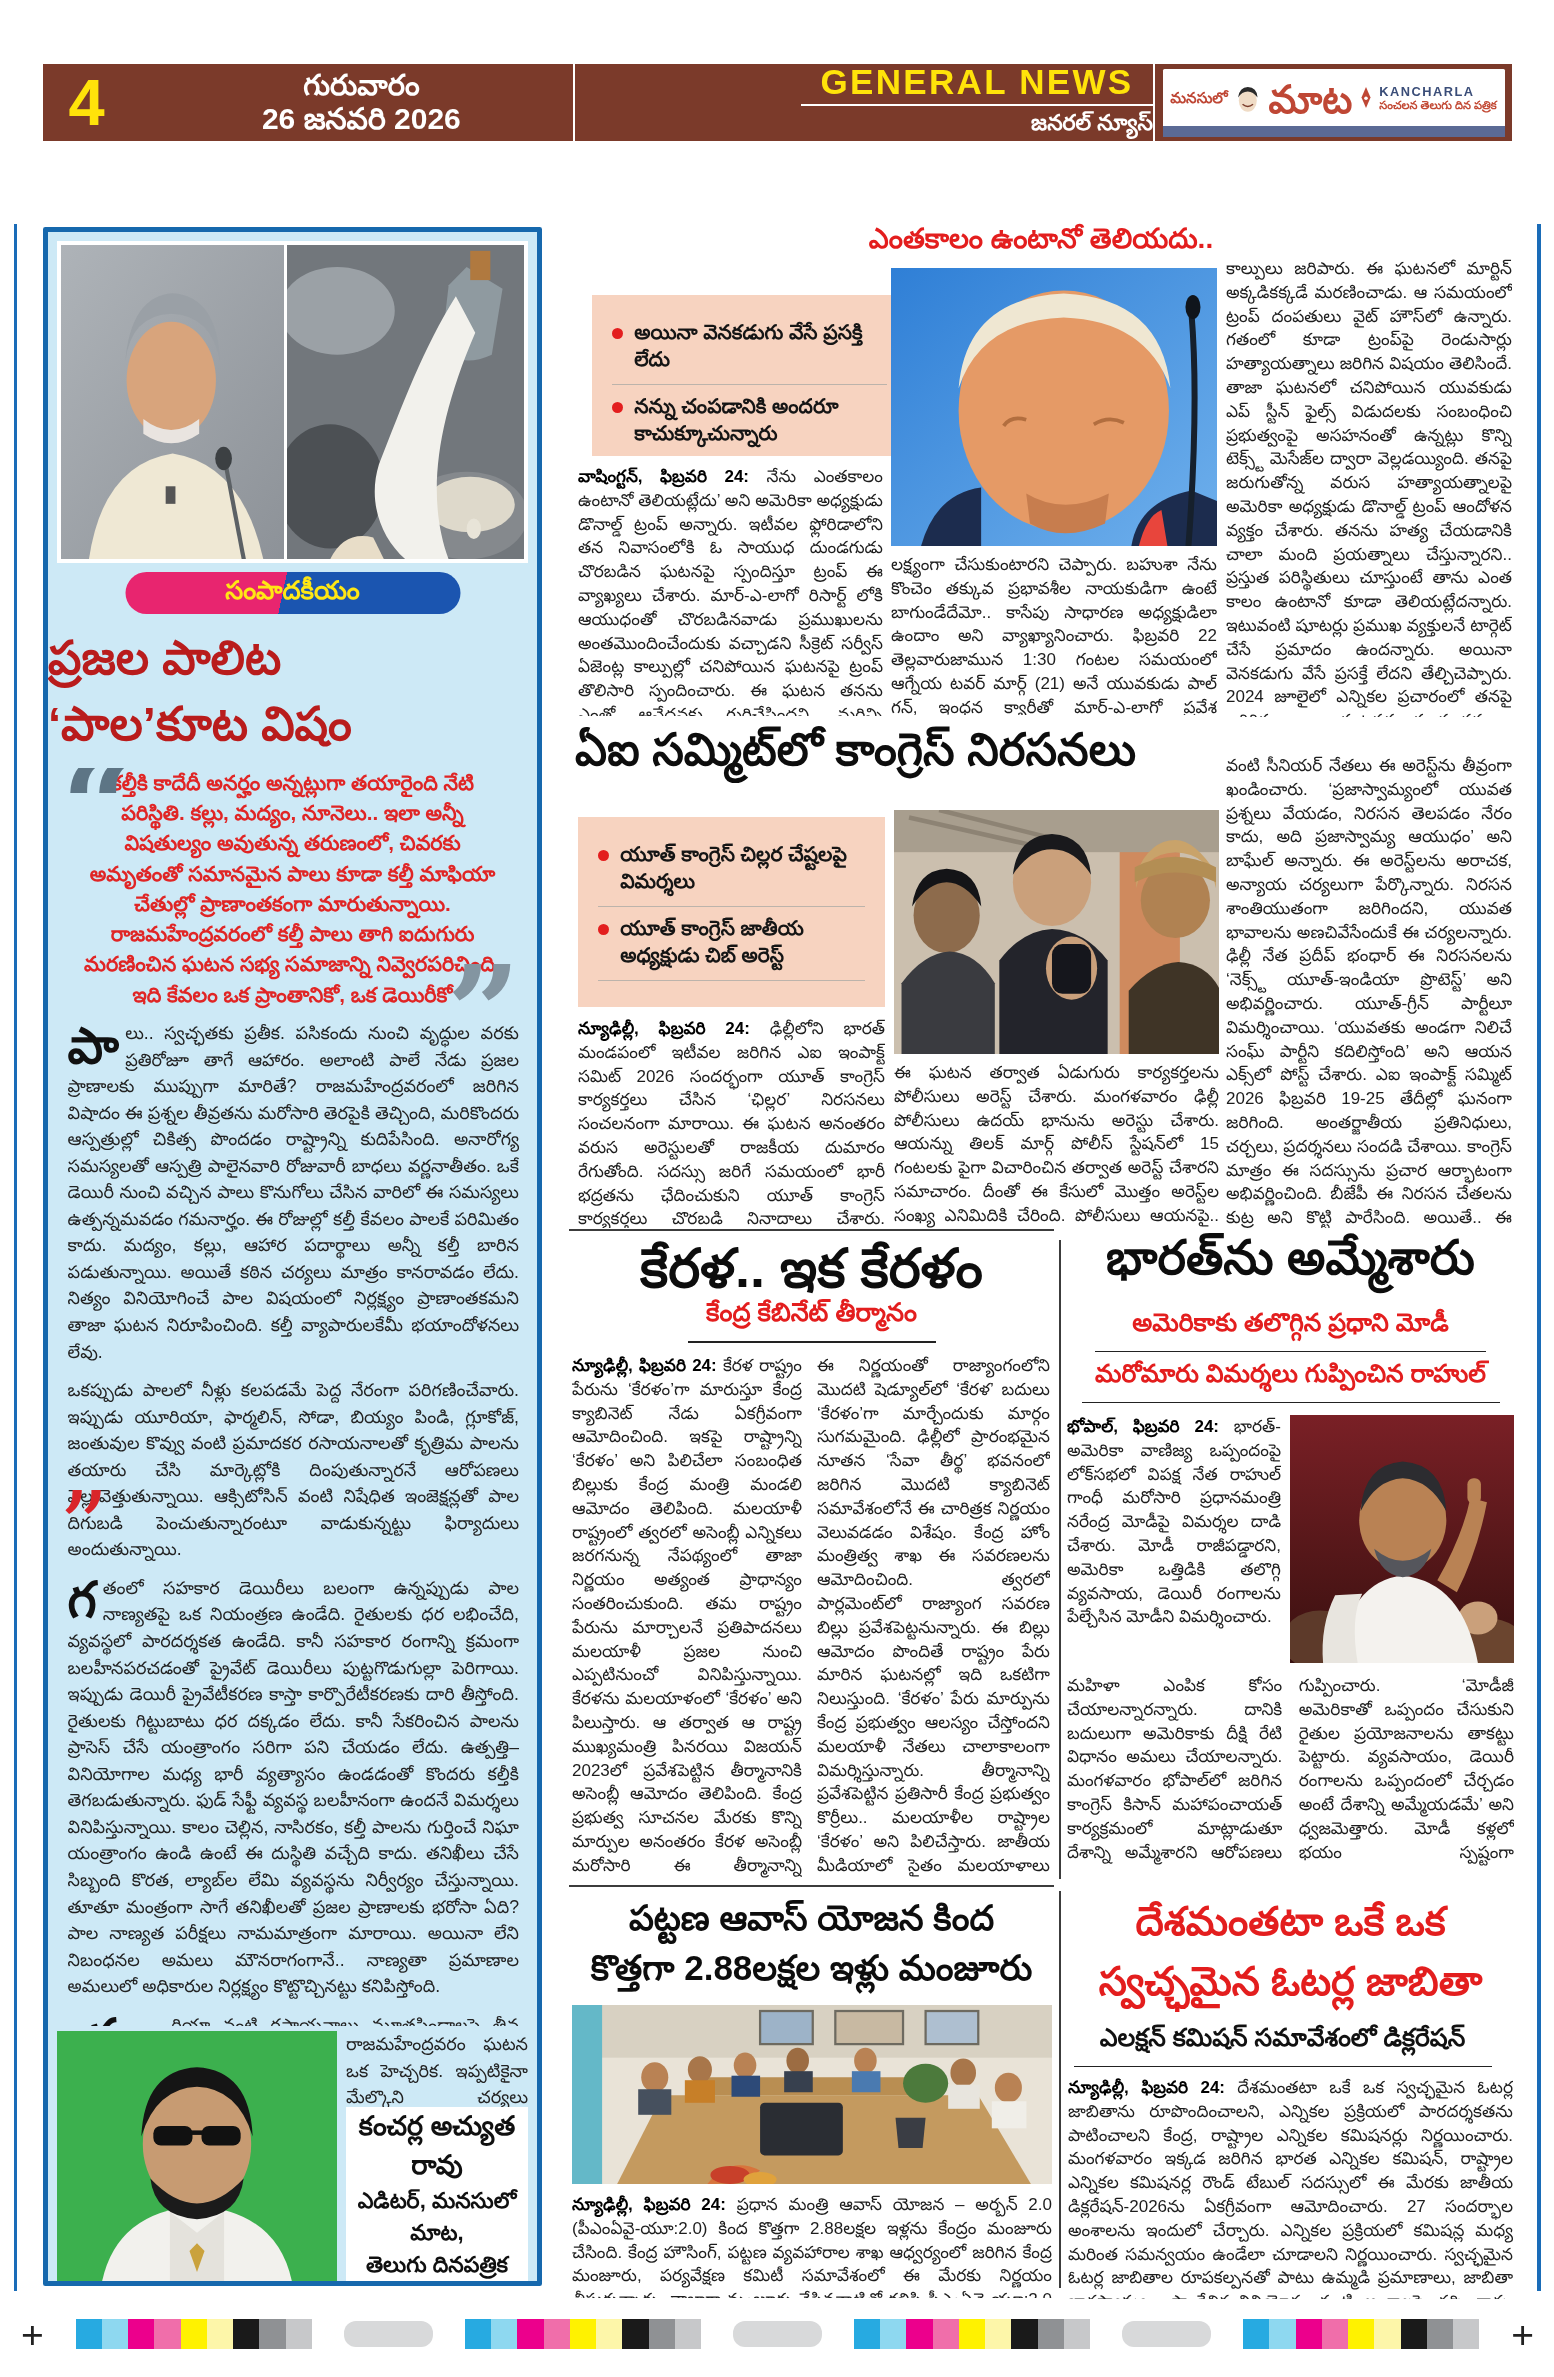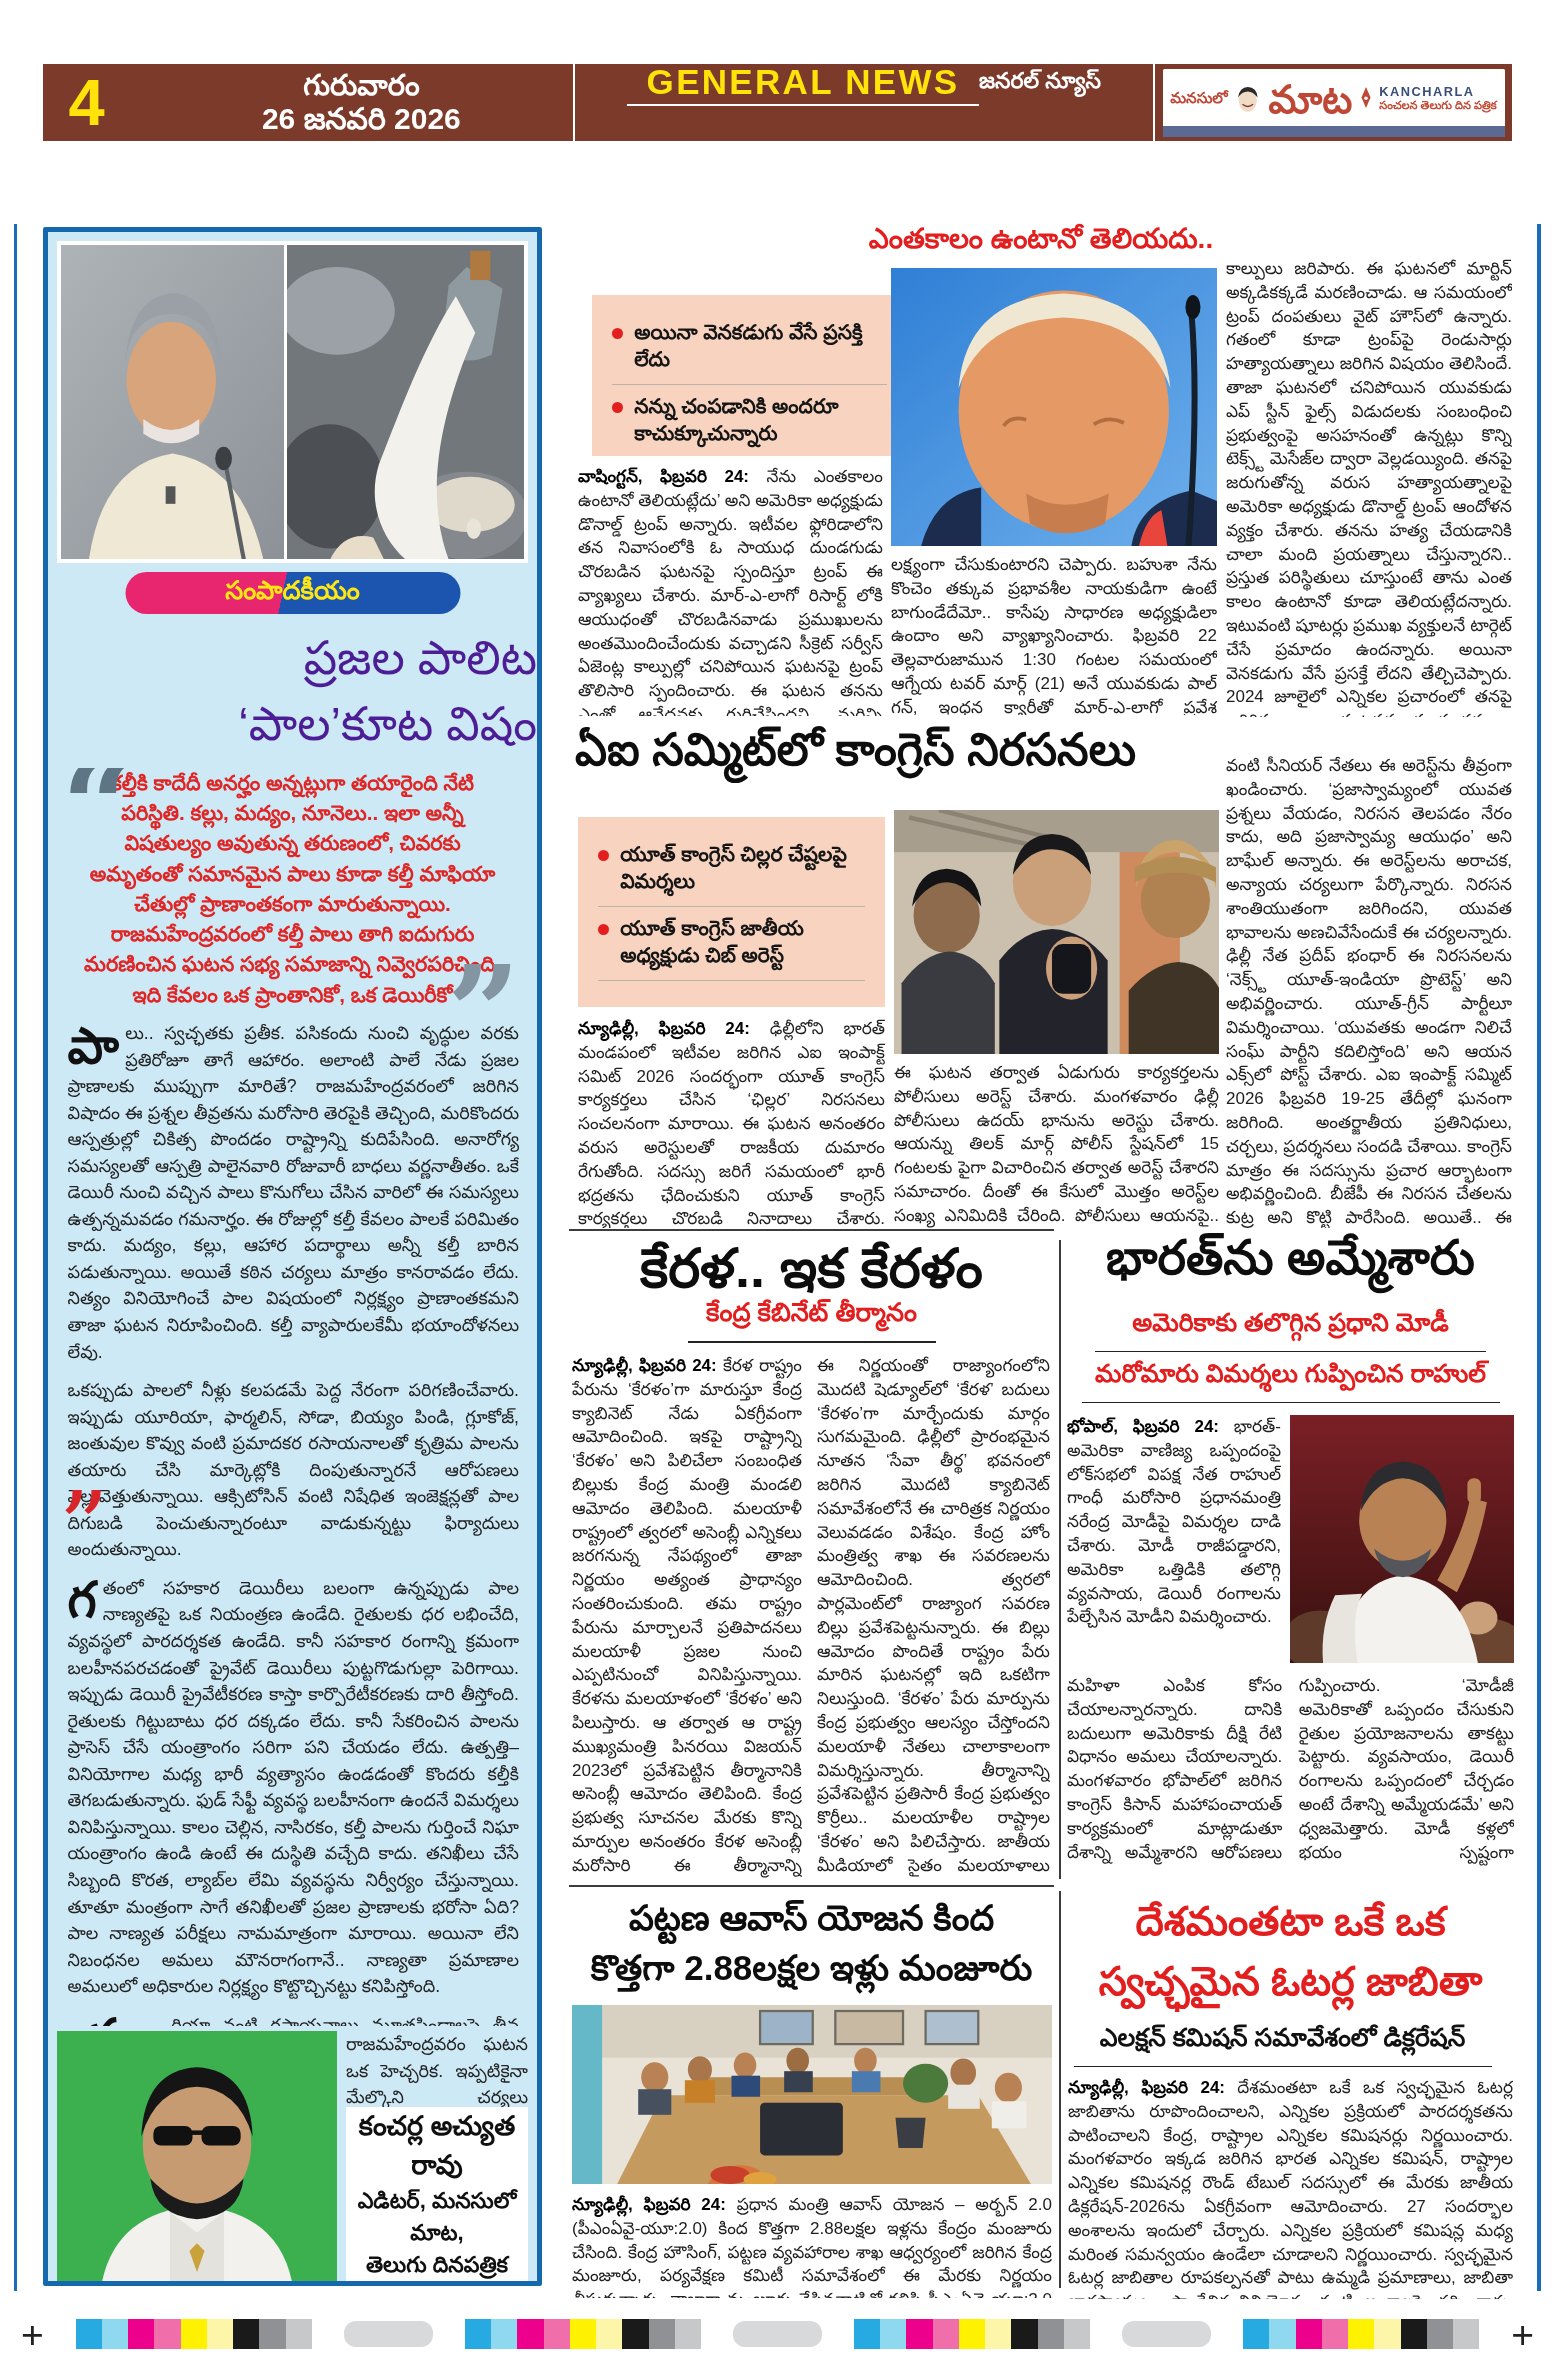--- a/index.html
+++ b/index.html
@@ -10,39 +10,39 @@
   
   .side-rule{position:absolute;width:3.8px;background:#1a6cb8}
 
   
   .hdr{position:absolute;left:43px;top:64px;width:1469px;height:77px;background:#7b3a2a;display:flex;align-items:stretch}
   .hdr-left{display:flex;align-items:center;width:530px;padding-left:25.6px;gap:45px}
   .hdr-num{color:#ffe30a;font-size:65px;font-weight:800;line-height:1}
   .hdr-date{color:#fff;text-align:center;font-weight:700;line-height:1.15;margin:0 auto}
   .hdr-date .d1{font-size:29px}
   .hdr-date .d2{font-size:30px}
-  .hdr-center{flex:1;border-left:2.3px solid #fff;border-right:2.3px solid #fff;display:flex;align-items:flex-start;justify-content:center}
+  .hdr-center{flex:1;border-left:2.3px solid #fff;border-right:2.3px solid #fff;display:flex;flex-direction:column;align-items:flex-end;justify-content:center}
   .hdr-gen{color:#ffe30a;font-size:35px;font-weight:700;letter-spacing:2.3px;border-bottom:2.3px solid #fff;padding:0 19.6px 3px;line-height:1.05}
   .hdr-gen-te{color:#fff;font-size:22px;font-weight:700;margin-top:3.8px}
   .hdr-logo-cell{width:357px;position:relative;padding:5.3px 7.5px 0}
   .logo-box{background:#fff;height:60px;border-radius:1.5px;display:flex;align-items:center;justify-content:center;gap:7.5px;overflow:hidden}
   .logo-pre{color:#bf4735;font-size:15px;font-weight:700}
   .logo-title{color:#bf4735;font-size:39px;font-weight:800;line-height:.9;position:relative}
   .logo-tag{display:flex;flex-direction:column;align-items:flex-start;justify-content:center}
   .logo-pub{color:#3a4d78;font-size:12.8px;font-weight:800;letter-spacing:1.5px}
   .logo-tagline{color:#c34a35;font-size:11.3px;font-weight:700}
   .logo-strip{position:absolute;left:7.5px;right:7.5px;bottom:4.5px;height:10.5px;background:#5b6a95}
 
   
   .editorial{position:absolute;left:43px;top:227px;width:499px;height:2059px;background:#cde9f6;border:5.3px solid #1668ad;border-radius:2.3px;overflow:hidden}
   .ed-photos{position:absolute;left:9px;top:9px;right:9px;height:322px;background:#fff;padding:3.8px;display:flex;gap:3px}
   .ed-photos .ph{height:100%;overflow:hidden}
   .ed-pill{position:absolute;left:50%;transform:translateX(-50%);top:340px;width:335px;height:42px;border-radius:22.6px;background:linear-gradient(102deg,#e8256f 0 47%,#1b55b0 47% 100%);display:flex;align-items:center;justify-content:center}
   .ed-pill span{color:#ffe714;font-size:25.6px;font-weight:800}
-  .ed-headline{position:absolute;left:0;right:0;top:393px;text-align:right;color:#4c1d95;font-weight:400;font-size:47px;line-height:1.4}
+  .ed-headline{position:absolute;left:0;right:0;top:393px;text-align:left;color:#b91c1c;font-weight:700;font-size:47px;line-height:1.4}
   .ed-quote{position:absolute;left:19.6px;right:19.6px;top:536px;height:242px;text-align:center;color:#e02525;font-size:20.7px;font-weight:700;line-height:1.46;padding:0 16.5px;overflow:hidden}
   .qmark{position:absolute;font-size:128px;color:#5d7585;font-family:"DejaVu Serif",serif;line-height:1}
   .qmark.open{left:-6px;top:-25.6px}
   .qmark.close{right:-3px;bottom:-66px;color:#8395a1}
   .ed-body{position:absolute;left:19.6px;right:18px;top:788px;height:1006px;overflow:hidden}
   .ed-body p{font-size:17.7px;line-height:1.5;text-align:justify;color:#222;margin-bottom:12px}
   .dropcap{float:left;font-size:50px;line-height:.85;font-weight:800;color:#111;padding:4.5px 6px 0 0}
   .red-quote-deco{position:absolute;left:10.5px;top:1246px;font-size:98px;color:#d9252a;font-family:"DejaVu Serif",serif;line-height:1}
   .ed-footer{position:absolute;left:9px;right:9px;top:1799px;height:250px;display:flex;gap:9px}
   .ed-footer .ph{width:280px;height:100%;overflow:hidden;flex:none}

